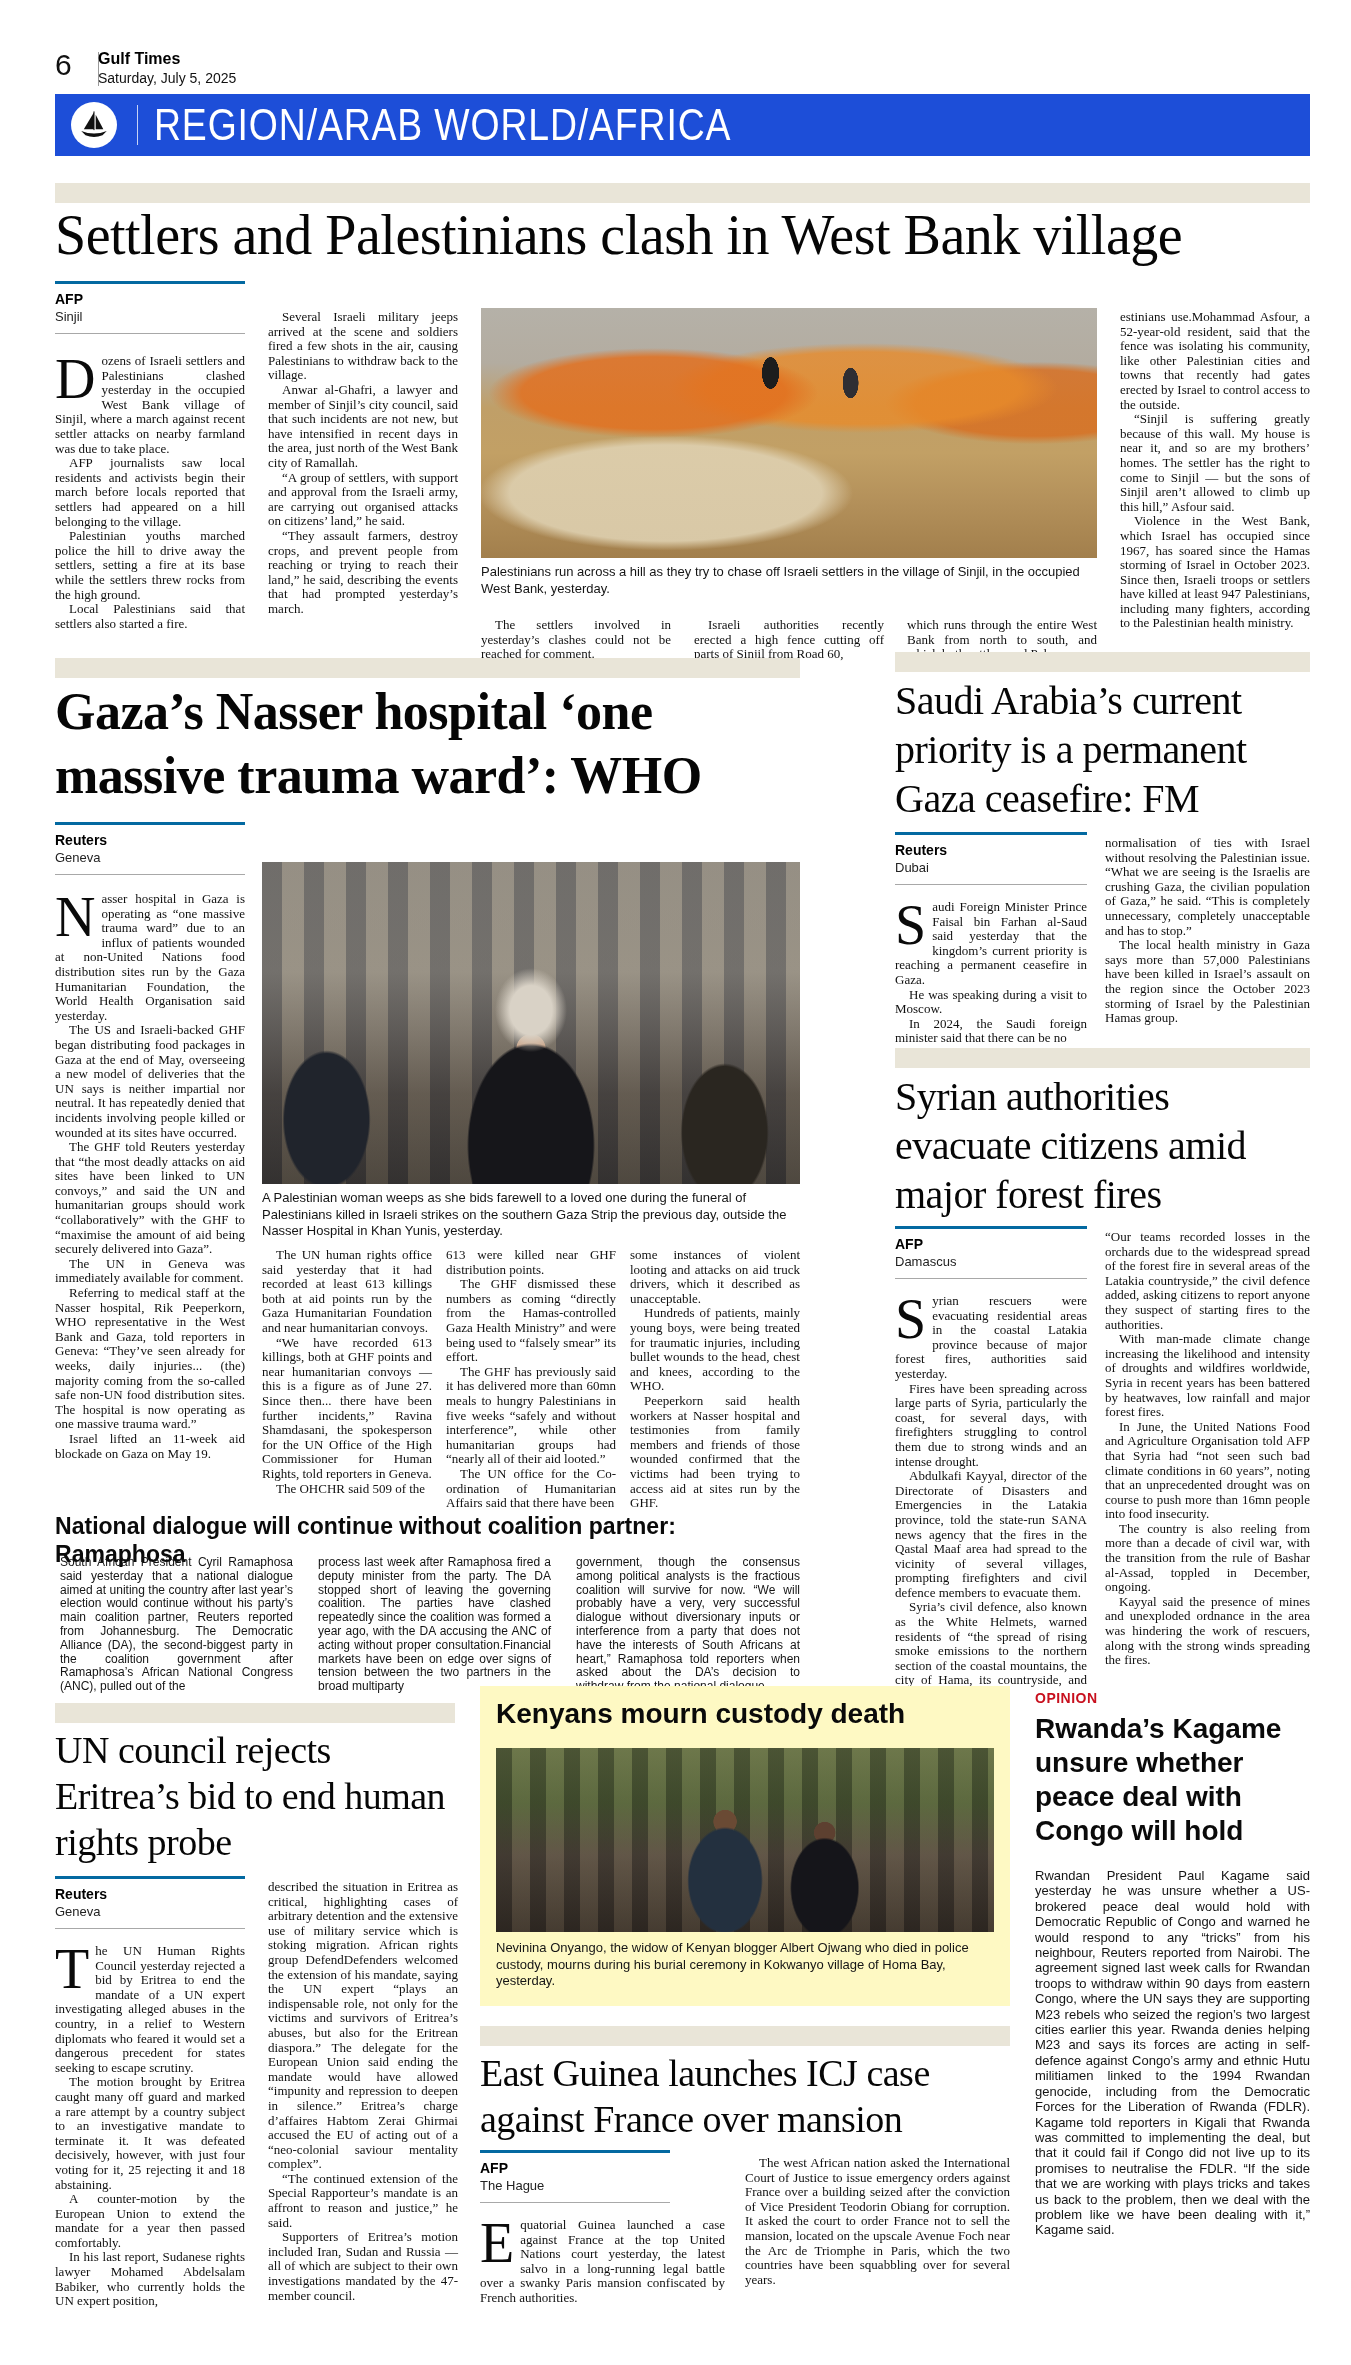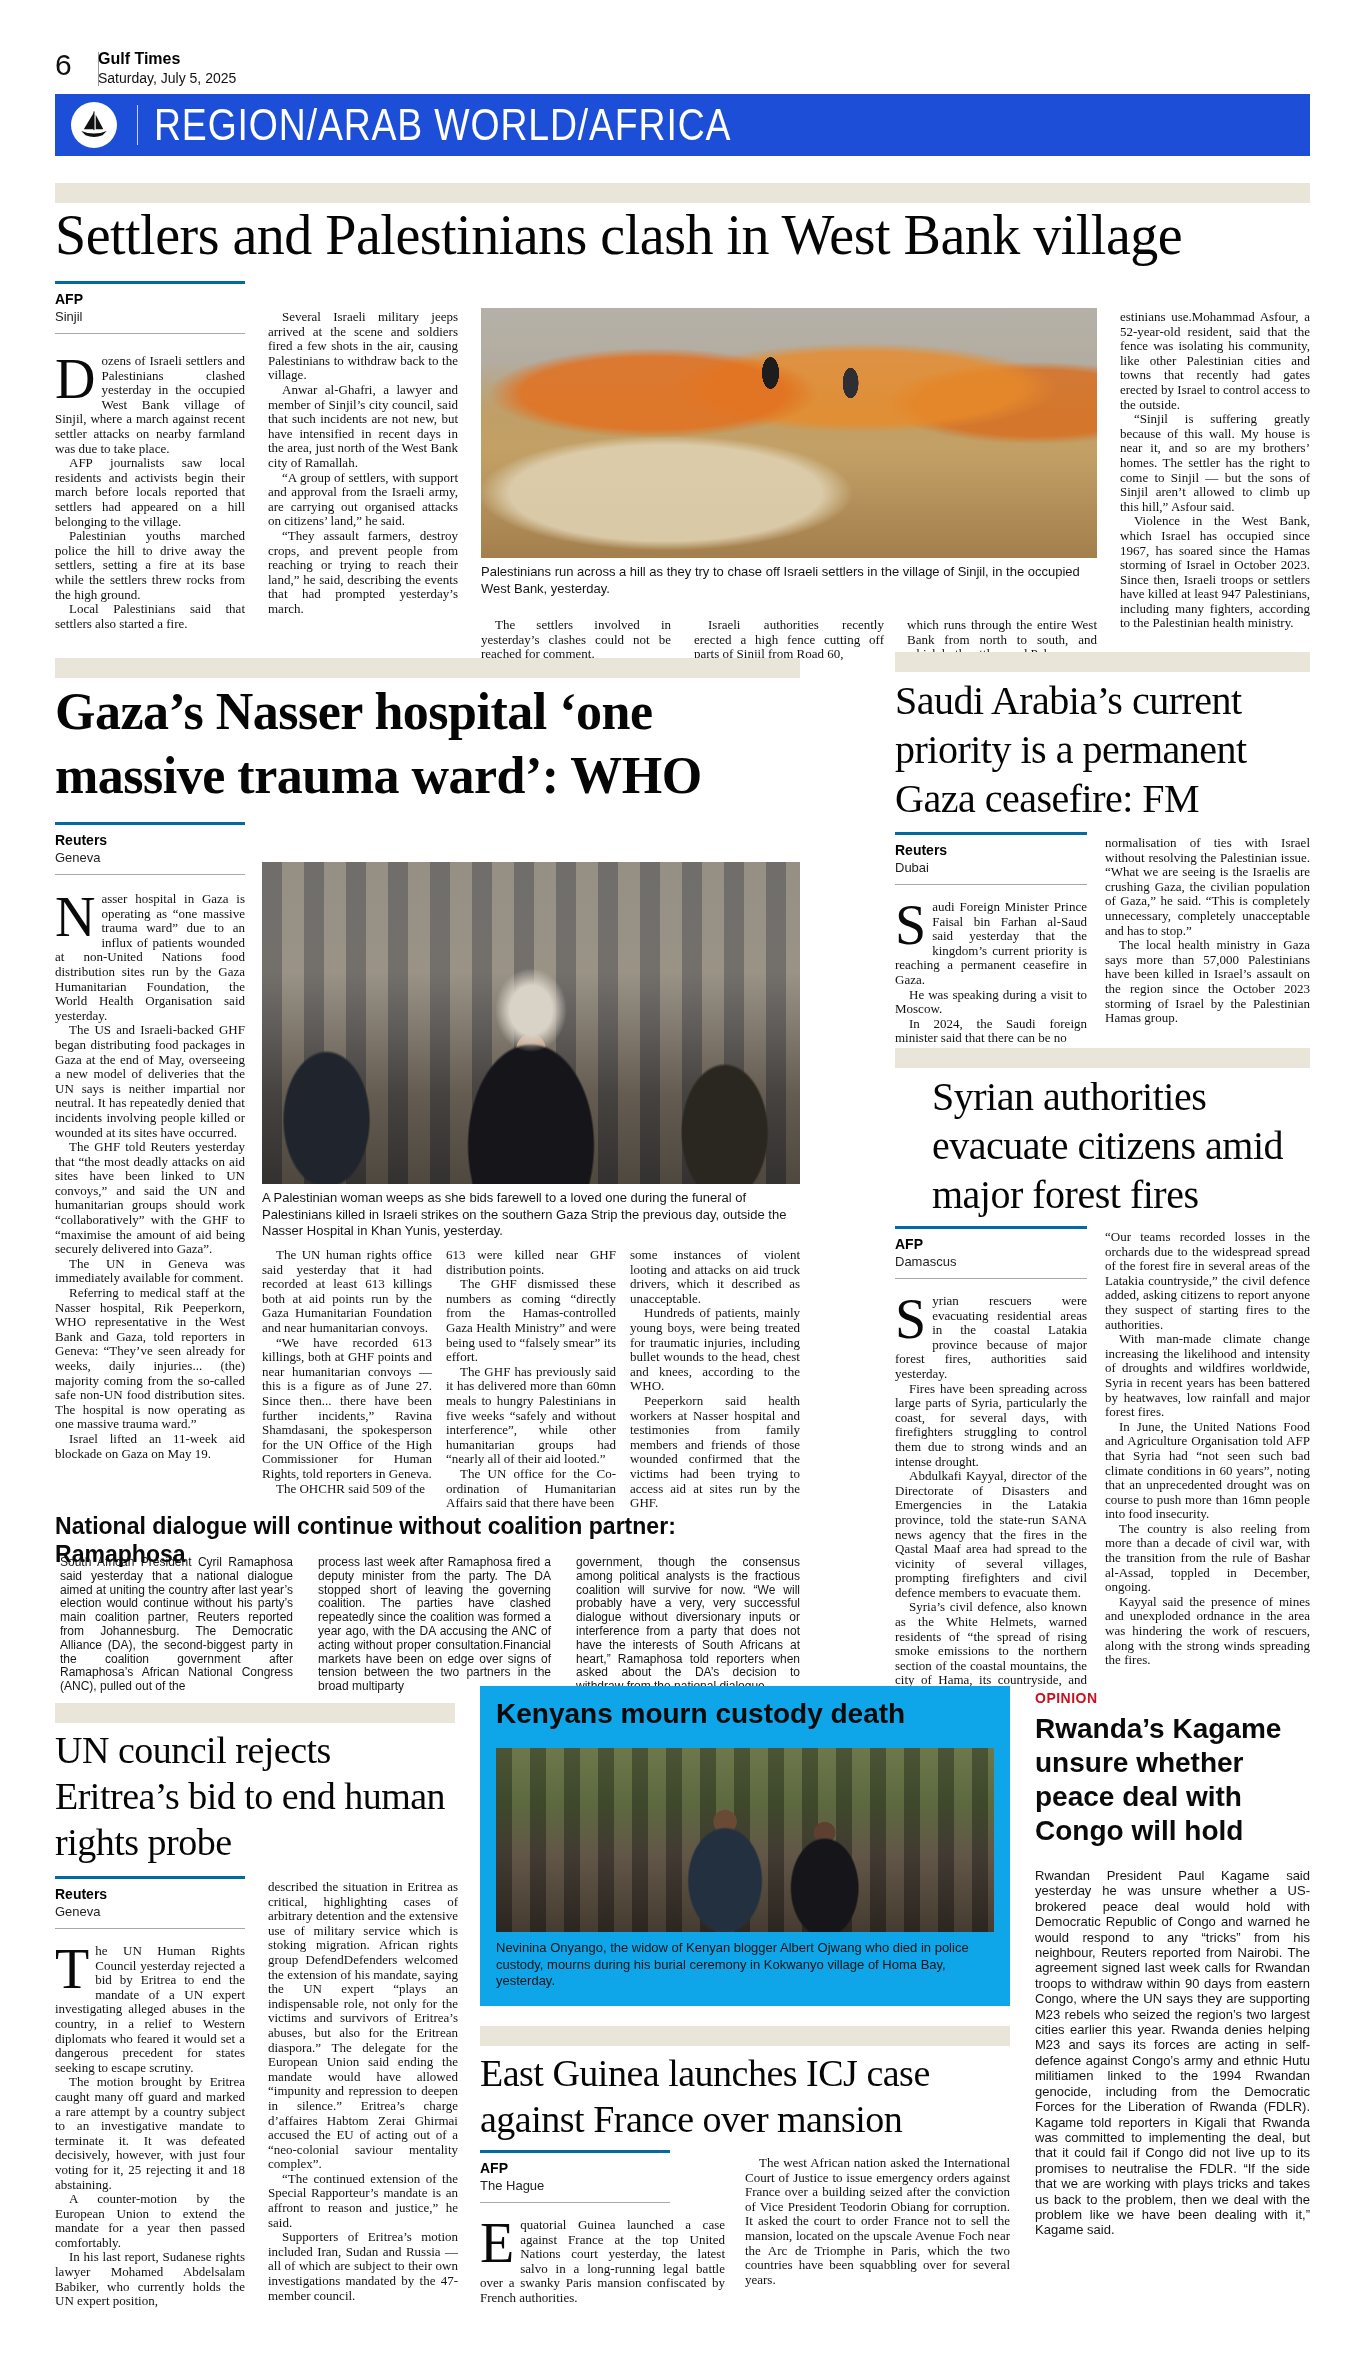--- a/index.html
+++ b/index.html
@@ -58,21 +58,21 @@
      radial-gradient(ellipse 60px 85px at 46% 72%, #23303f 0 60%, transparent 63%),
      radial-gradient(ellipse 55px 80px at 66% 76%, #15151a 0 60%, transparent 63%),
      radial-gradient(circle 12px at 46% 40%, #6a4a34 0 95%, transparent 100%),
      radial-gradient(circle 11px at 66% 46%, #5d4030 0 95%, transparent 100%),
      repeating-linear-gradient(90deg, rgba(25,20,18,.5) 0 16px, rgba(80,66,52,.35) 16px 34px),
      linear-gradient(180deg,#7d9457 0%,#637e45 30%,#6b6152 58%,#3f382f 100%); }
 
   .opinion-label { font:bold 14px "Liberation Sans", sans-serif; color:#c8101e; letter-spacing:.5px; }
   .sansbody { font:13px/15.4px "Liberation Sans", sans-serif; color:#141414; text-align:justify; }
   .rp { font:12px/13.8px "Liberation Sans", sans-serif; color:#141414; text-align:justify; }
-  .graybox { background:#0ea5e9; }
+  .graybox { background:#fef9c3; }
 </style>
 </head>
 <body>
 
 <div class="page">
 
   <div class="abs pagenum" style="left:55px; top:48px;">6</div>
   <div class="abs hdr-rule" style="left:98px; top:52px; height:34px;"></div>
   <div class="abs" style="left:98px; top:50px;">
     <div class="pub">Gulf Times</div>
@@ -182,21 +182,21 @@
     <p class="bp fi"><span class="dc">S</span><span>audi Foreign Minister Prince Faisal bin Farhan al-Saud said yesterday that the kingdom’s current priority is reaching a permanent ceasefire in Gaza.</span></p>
     <p class="bp">He was speaking during a visit to Moscow.</p>
     <p class="bp">In 2024, the Saudi foreign minister said that there can be no</p>
   </div>
   <div class="abs" style="left:1105px; top:836px; width:205px;">
     <p class="bp fi">normalisation of ties with Israel without resolving the Palestinian issue. “What we are seeing is the Israelis are crushing Gaza, the civilian population of Gaza,” he said. “This is completely unnecessary, completely unacceptable and has to stop.”</p>
     <p class="bp">The local health ministry in Gaza says more than 57,000 Palestinians have been killed in Israel’s assault on the region since the October 2023 storming of Israel by the Palestinian Hamas group.</p>
   </div>
 
   <div class="abs kick" style="left:895px; top:1048px; width:415px;"></div>
-  <div class="abs shead" style="left:895px; top:1072px; width:415px; font-size:40px; line-height:49px;margin-left:37px;">Syrian authorities evacuate citizens amid major forest fires</div>
+  <div class="abs shead" style="left:895px; top:1072px; width:415px; font-size:40px; line-height:49px;">Syrian authorities evacuate citizens amid major forest fires</div>
 
   <div class="abs byline" style="left:895px; top:1226px; width:192px;">
     <div class="agency">AFP</div>
     <div class="place">Damascus</div>
   </div>
 
   <div class="abs" style="left:895px; top:1294px; width:192px;">
     <p class="bp fi"><span class="dc">S</span><span>yrian rescuers were evacuating residential areas in the coastal Latakia province because of major forest fires, authorities said yesterday.</span></p>
     <p class="bp">Fires have been spreading across large parts of Syria, particularly the coast, for several days, with firefighters struggling to control them due to strong winds and an intense drought.</p>
     <p class="bp">Abdulkafi Kayyal, director of the Directorate of Disasters and Emergencies in the Latakia province, told the state-run SANA news agency that the fires in the Qastal Maaf area had spread to the vicinity of several villages, prompting firefighters and civil defence members to evacuate them.</p>

